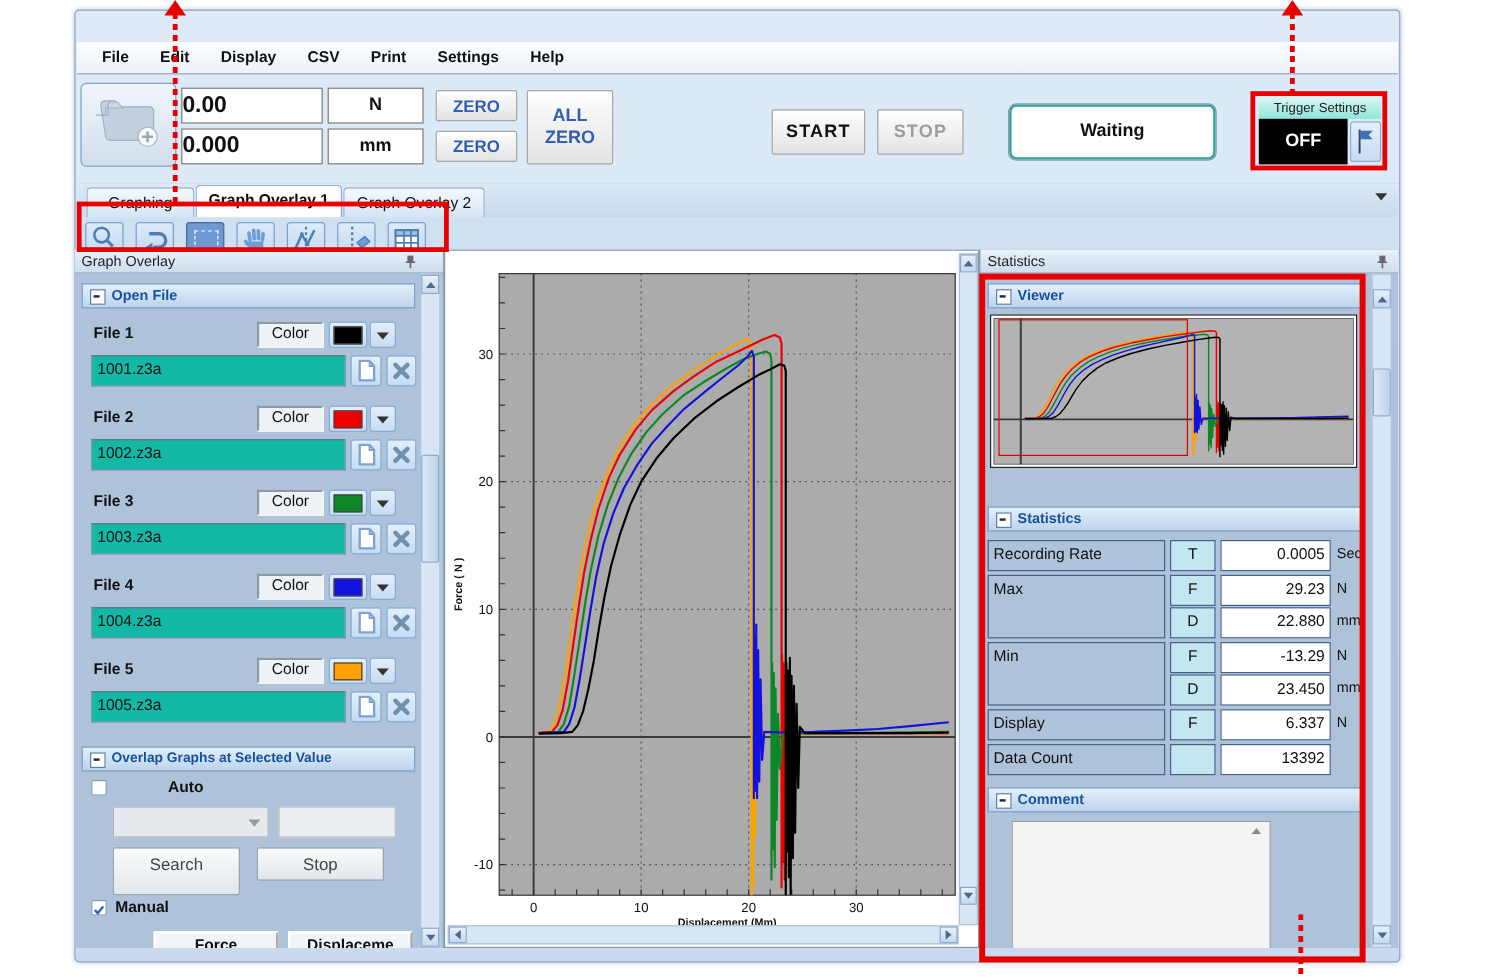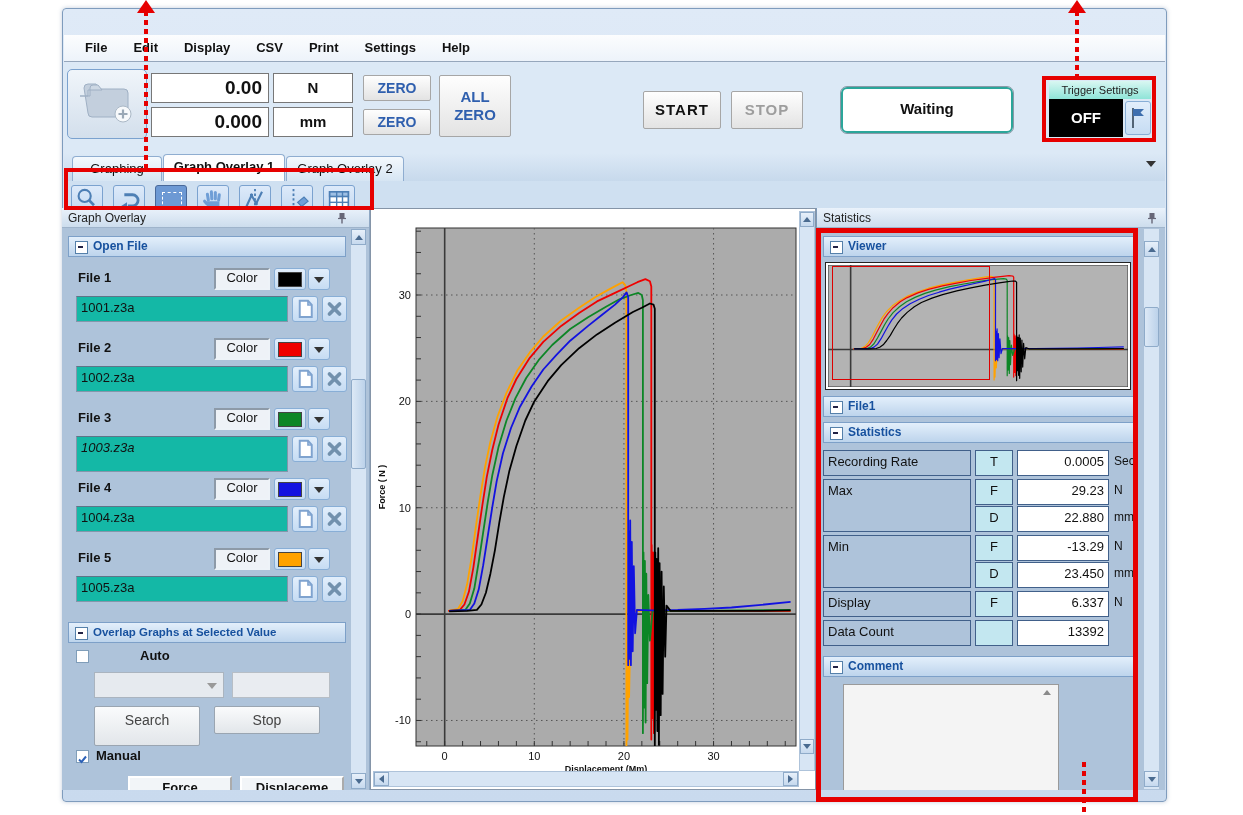--- a/index.html
+++ b/index.html
@@ -17,21 +17,21 @@
   .wb{width:12px;height:10px;position:relative;}
   .wb-min::after{content:"";position:absolute;left:1px;bottom:0;width:9px;height:2px;background:#8a8a8a;}
   .wb-max::after{content:"";position:absolute;left:1px;top:0;width:9px;height:8px;border:2px solid #8a8a8a;border-top-width:3px;}
   .wb-close::before,.wb-close::after{content:"";position:absolute;left:5px;top:-1px;width:2.5px;height:12px;background:#8a8a8a;}
   .wb-close::before{transform:rotate(45deg);} .wb-close::after{transform:rotate(-45deg);}
   .menubar{left:1px;top:26px;width:1101px;height:27px;background:linear-gradient(#fcfdfe,#edf3fa);
            border-bottom:1px solid #96a7bc;display:flex;align-items:center;padding-left:8px;box-sizing:border-box;}
   .menu-item{font-size:13px;font-weight:bold;color:#111;padding:0 13px;line-height:26px;}
   .toolbar{left:1px;top:54px;width:1101px;height:90px;background:#dce9f6;border-bottom:1px solid #b4c6da;}
   
-  .readout{background:#fff;border:1px solid #777;font-weight:bold;font-size:19px;text-align:right;
+  .readout{background:#fff;border:1px solid #777;font-weight:bold;font-size:19px;text-align:left;
            padding-right:6px;box-sizing:border-box;line-height:28px;}
   .unitbox{background:#fff;border:1px solid #777;font-weight:bold;font-size:15px;text-align:center;
            box-sizing:border-box;line-height:28px;}
   .btn3d{background:linear-gradient(#fefefe,#e3e3e3);border:1px solid #a6a6a6;border-radius:2px;
          box-sizing:border-box;text-align:center;cursor:default;}
   .zero-btn{font-weight:bold;font-size:14px;color:#2f5fae;line-height:24px;}
   .allzero{font-weight:bold;font-size:15px;color:#2f5fae;line-height:18px;padding-top:12px;}
   .start{font-weight:bold;font-size:15px;letter-spacing:1px;color:#111;line-height:36px;}
   .stop{font-weight:bold;font-size:15px;letter-spacing:1px;color:#9d9d9d;line-height:36px;}
   .waiting{background:#fff;border:2px solid #2ba69a;outline:1px solid #8a9aa8;border-radius:6px;
@@ -264,21 +264,21 @@
 
     <div class="abs" style="left:6px;top:200px;width:288px;height:60px;">
       <div class="abs filelabel" style="left:10px;top:2px;">File 3</div>
       <div class="abs sunken" style="left:146px;top:0;width:56px;height:22px;">Color</div>
       <div class="abs smallbtn" style="left:206px;top:0;width:32px;height:22px;">
           <div style="margin: 3px; height: 13px; border: 1px solid rgb(68, 68, 68); background: rgb(13, 134, 38);"></div>
         </div>
       <div class="abs smallbtn" style="left:240px;top:0;width:22px;height:22px;">
           <div class="tri-d" style="margin:8px auto;"></div>
         </div>
-      <div class="abs tfield" style="left:8px;top:28px;width:212px;height:36px;font-style:italic;">1003.z3a</div>
+      <div class="abs tfield" style="left:8px;top:28px;width:212px;height:26px;">1003.z3a</div>
       <div class="abs smallbtn" style="left:224px;top:28px;width:26px;height:26px;"><svg width="24" height="24" viewBox="0 0 16 16">
             <path d="M4.5 2.5 h5.5 l2.5 2.8 v8 h-8 z" fill="#fff" stroke="#7fa3cf" stroke-width="1.3"></path>
             <path d="M10 2.5 v2.8 h2.5" fill="none" stroke="#7fa3cf" stroke-width="1.1"></path>
           </svg></div>
       <div class="abs smallbtn" style="left:254px;top:28px;width:25px;height:26px;"><svg width="23" height="24" viewBox="0 0 16 16">
             <g stroke="#7291ad" stroke-width="2.6" stroke-linecap="round">
               <line x1="4.5" y1="4.5" x2="11.5" y2="11.5"></line>
               <line x1="11.5" y1="4.5" x2="4.5" y2="11.5"></line>
             </g>
           </svg></div>
@@ -491,24 +491,20 @@
             <path d="M25.5 83.8L33.3 83.3L36.8 81.6L40.3 77.9L43.9 72.0L47.4 65.0L50.9 58.2L54.5 52.1L58.7 46.5L64.4 40.8L71.5 35.7L80.0 30.7L89.9 26.7L100.5 23.2L114.6 19.7L128.8 16.9L142.9 14.3L153.5 12.7L159.9 11.7L163.1 11.3L165.2 12.0L166.1 13.4L166.1 115.0L166.6 97.4L167.0 112.1L167.5 93.4L168.3 102.8L169.2 88.0L171.2 83.8L199.5 83.8L234.9 83.8L295.8 83.8" fill="none" stroke="#ffa200" stroke-width="1.2" stroke-linejoin="round"></path>
             <path d="M25.5 83.8L34.7 83.5L38.2 82.3L41.7 79.5L45.3 74.1L48.8 67.3L52.4 60.5L55.9 54.2L60.1 48.3L65.1 42.7L72.2 36.8L79.2 32.6L89.9 27.9L100.5 24.4L114.6 20.9L128.8 18.1L142.9 15.5L157.1 13.6L167.7 12.2L174.8 11.3L181.1 10.6L184.7 11.0L185.7 12.2L185.7 112.1L186.1 69.2L186.7 107.5L187.2 70.9L187.8 110.7L188.3 73.2L189.1 104.4L189.8 77.9L190.7 95.0L192.1 83.3L195.3 83.8L227.8 83.8L263.2 83.8L295.8 83.8" fill="none" stroke="#ef0000" stroke-width="1.2" stroke-linejoin="round"></path>
             <path d="M26.2 83.8L38.9 83.5L42.5 82.1L46.0 78.8L49.5 73.0L53.1 66.4L56.6 59.8L60.1 54.0L65.1 47.6L71.5 41.8L78.5 36.8L87.0 32.4L96.9 28.4L107.5 25.1L121.7 21.6L135.8 19.0L150.0 16.7L160.6 15.0L169.8 14.1L175.5 13.6L178.3 14.1L179.2 15.3L179.2 110.7L179.6 70.9L180.1 105.1L180.7 72.7L181.3 108.4L181.8 75.5L182.5 99.7L183.4 80.2L184.7 90.3L186.8 83.8L220.8 83.8L256.1 83.6L295.8 83.5" fill="none" stroke="#0d8626" stroke-width="1.2" stroke-linejoin="round"></path>
             <path d="M26.2 83.8L42.5 83.5L46.0 82.1L49.5 79.1L53.1 73.7L56.6 67.3L60.1 61.0L63.7 55.1L68.6 49.0L75.0 43.4L82.1 38.7L91.3 34.3L100.5 30.5L111.1 27.2L121.7 24.2L135.8 20.9L146.5 18.5L157.1 16.2L163.4 14.5L166.3 13.5L167.5 14.5L167.5 95.7L168.0 66.2L168.5 94.3L169.1 63.8L169.7 95.7L170.4 68.5L171.1 92.7L171.9 73.9L173.0 88.7L174.4 83.5L185.4 83.6L206.6 83.5L227.8 83.3L249.1 83.0L270.3 82.5L295.8 81.8" fill="none" stroke="#1212e0" stroke-width="1.2" stroke-linejoin="round"></path>
             <path d="M26.2 83.9L40.3 83.8L48.1 83.5L51.7 82.3L55.2 79.8L58.7 75.5L62.3 70.4L65.8 64.3L69.3 58.7L73.6 53.0L79.2 47.4L86.3 41.8L93.4 37.5L104.0 33.1L114.6 29.6L128.8 25.8L142.9 22.8L157.1 20.2L171.2 17.8L178.3 16.9L184.7 16.0L187.5 16.2L188.6 17.1L188.6 115.7L188.9 70.9L189.5 105.6L190.0 72.3L190.6 110.3L191.2 69.9L191.7 113.3L192.3 73.2L193.2 106.8L193.9 75.1L194.7 102.1L195.6 78.4L196.7 93.8L197.8 82.6L200.9 83.8L234.9 83.8L270.3 83.8L295.8 83.6" fill="none" stroke="#000000" stroke-width="1.2" stroke-linejoin="round"></path>
           </g>
         </svg>
       <div class="abs" style="left:6px;top:3px;width:158px;height:114px;border:1px solid #dd0000;box-sizing:border-box;"></div>
     </div>
 
-    <div class="abs sec-h" style="left:6px;top:188px;width:312px;height:21px;">
-      <div class="collapse"></div>
-      <span>File1</span>
-    </div>
     <div class="abs sec-h" style="left:6px;top:214px;width:312px;height:21px;">
       <div class="collapse"></div>
       <span>Statistics</span>
     </div>
 
     <div class="abs" style="left:6px;top:242px;width:340px;height:200px;">
       <div class="abs cell-label" style="left:0;top:0;width:148px;height:26px;">Recording Rate</div>
       <div class="abs cell-label" style="left:0;top:29px;width:148px;height:53px;">Max</div>
       <div class="abs cell-label" style="left:0;top:85px;width:148px;height:53px;">Min</div>
       <div class="abs cell-label" style="left:0;top:141px;width:148px;height:26px;">Display</div>

